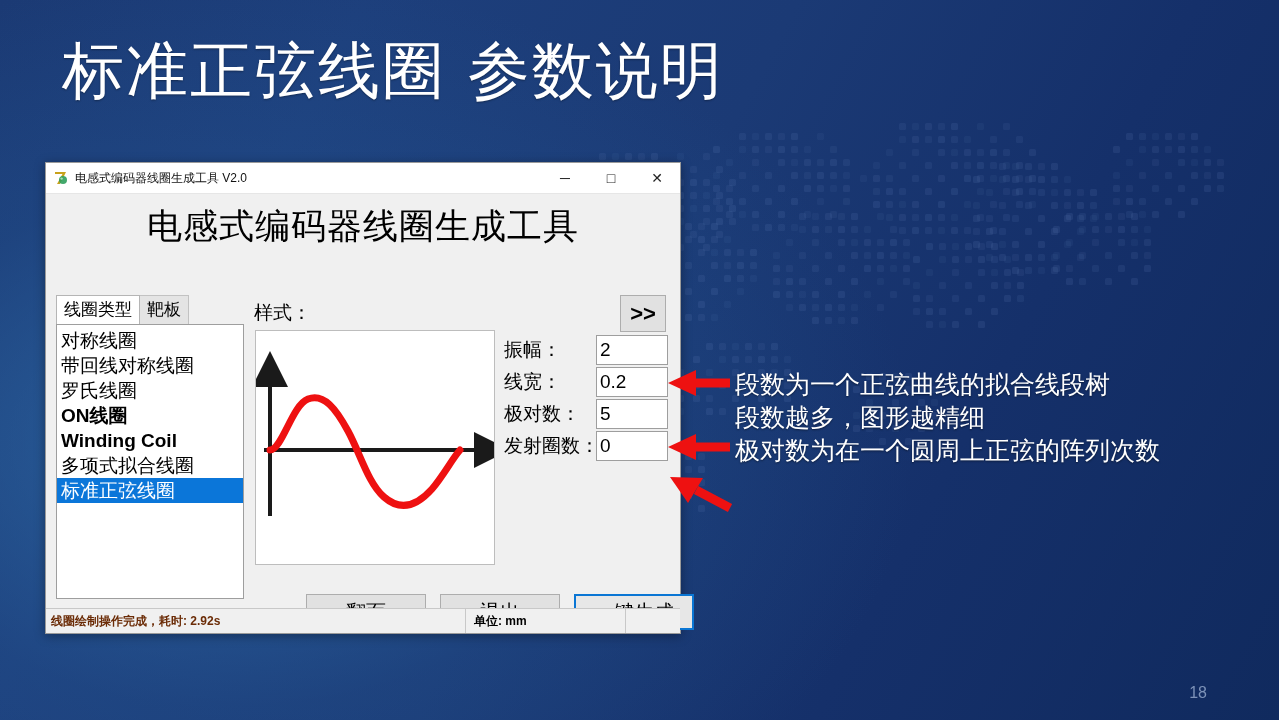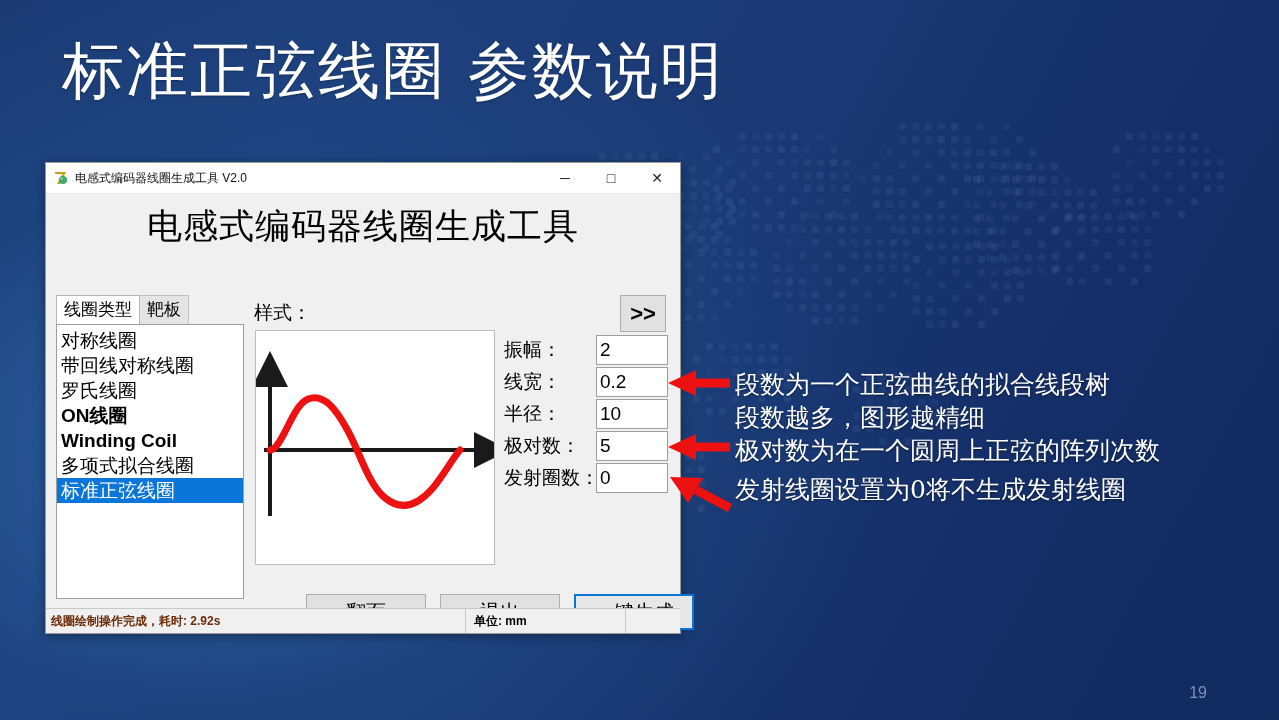--- a/index.html
+++ b/index.html
@@ -943,21 +943,21 @@
       <span style="left: 931px; top: 412px; opacity: 0.72;"></span>
       <span style="left: 853px; top: 425px; opacity: 0.72;"></span>
       <span style="left: 866px; top: 425px; opacity: 0.54;"></span>
       <span style="left: 892px; top: 425px; opacity: 0.63;"></span>
       <span style="left: 918px; top: 425px; opacity: 0.72;"></span>
       <span style="left: 879px; top: 438px; opacity: 0.63;"></span>
       <span style="left: 905px; top: 438px; opacity: 0.72;"></span>
     </div>
 
   <div id="slide-title">标准正弦线圈 参数说明</div>
-  <div id="page-number">19</div>
+  <div id="page-number">18</div>
 
   <div id="app-window">
 
     <div id="titlebar">
       <span id="app-icon">
         <svg width="16" height="16" viewBox="0 0 16 16">
           <path d="M2 2 L13 2 L7 14 L4 14 L9.5 4 L2 4 Z" fill="#c8a21c"></path>
           <circle cx="10" cy="10" r="4" fill="#2f9e5c" opacity="0.9"></circle>
           <circle cx="8.6" cy="8.6" r="1.2" fill="#bff0d0" opacity="0.8"></circle>
         </svg>
@@ -1028,24 +1028,20 @@
       <div id="params">
           <div class="param-row">
             <div class="param-label">振幅：</div>
             <div class="param-input">2</div>
           </div>
           <div class="param-row">
             <div class="param-label">线宽：</div>
             <div class="param-input">0.2</div>
           </div>
           <div class="param-row">
-            <div class="param-label">半径：</div>
-            <div class="param-input">10</div>
-          </div>
-          <div class="param-row">
             <div class="param-label">极对数：</div>
             <div class="param-input">5</div>
           </div>
           <div class="param-row">
             <div class="param-label">发射圈数：</div>
             <div class="param-input">0</div>
           </div>
         </div>
 
       <div id="action-row">
@@ -1079,16 +1075,15 @@
       <line x1="730" y1="508" x2="696" y2="490" stroke="#ee1111" stroke-width="9" stroke-linecap="butt"></line>
       <path d="M670 477 L703 478 L688 503 Z" fill="#ee1111"></path>
     </g>
   </svg>
 
   <div id="annotations">
     <div class="anno-line">段数为一个正弦曲线的拟合线段树</div>
     <div class="anno-line">段数越多，图形越精细</div>
     <div class="anno-line">极对数为在一个圆周上正弦的阵列次数</div>
     <div class="anno-gap"></div>
-    <div class="anno-line">发射线圈设置为0将不生成发射线圈</div>
   </div>
 
 </div>
 
 </body></html>

